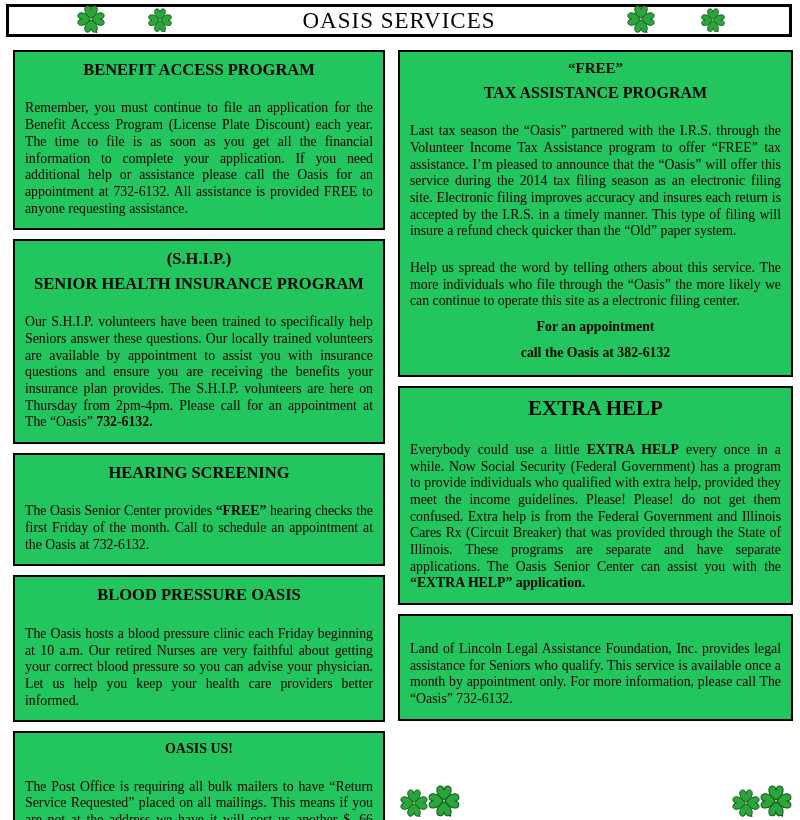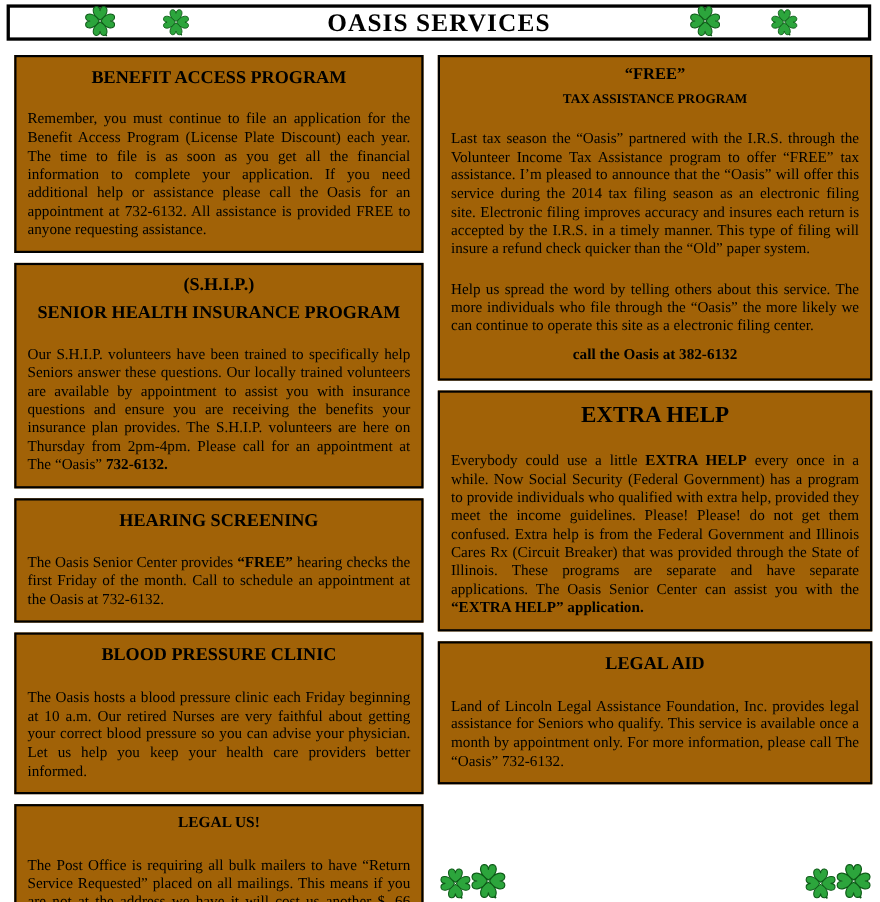--- a/index.html
+++ b/index.html
@@ -8,39 +8,39 @@
     background:#ffffff;color:#000;
     font-family:"Liberation Serif","DejaVu Serif",serif;
   }
   
   .header{
     position:absolute;left:6px;top:4px;width:780px;height:27px;
     border:3px solid #000;background:#fff;
     display:flex;align-items:center;justify-content:center;
   }
   .page-title{
-    font-size:23px;font-weight:700;letter-spacing:1px;margin:0;
+    font-size:23px;font-weight:400;letter-spacing:1px;margin:0;
     font-family:"Liberation Serif","DejaVu Serif",serif;
   }
   
   .col{position:absolute;top:50px;}
   #left-column{left:13px;width:372px;}
   #right-column{left:398px;width:395px;}
   
   .box{
-    border:2px solid #000;background:#a16207;
+    border:2px solid #000;background:#22c55e;
     padding:5px 10px 7px;margin-bottom:9px;
     box-sizing:border-box;
   }
   .box-title{
     font-weight:bold;text-align:center;
     font-size:16.5px;line-height:1.3;margin:2px 0 3px;
   }
   .box-title.md{font-size:15px;margin-bottom:4px;}
-  .box-title.lg{font-size:12px;margin-bottom:5px;}
+  .box-title.lg{font-size:16px;margin-bottom:5px;}
   .box-title.xl{font-size:21px;margin-bottom:4px;}
   .box-title.sm{font-size:14px;margin-bottom:3px;}
   .para{
     font-size:13.8px;line-height:1.21;
     text-align:justify;margin:20px 0 4px;
   }
   .para.center{text-align:center;margin:9px 0 6px;}
   .b{font-weight:bold;}
   
   .clover{position:absolute;display:block;}
@@ -87,42 +87,42 @@
     <section class="box">
       <div class="box-title">(S.H.I.P.)</div>
       <div class="box-title">SENIOR HEALTH INSURANCE PROGRAM</div>
       <p class="para"><span>Our S.H.I.P. volunteers have been trained to specifically help Seniors answer these questions.  Our locally trained volunteers are available by appointment to assist you with insurance questions and ensure you are receiving the benefits your insurance plan provides.  The S.H.I.P. volunteers are here on Thursday from 2pm-4pm.  Please call for an appointment at The “Oasis” </span><span class="b">732-6132.</span></p>
     </section>
     <section class="box">
       <div class="box-title">HEARING SCREENING</div>
       <p class="para"><span>The Oasis Senior Center provides </span><span class="b">“FREE”</span><span> hearing checks the first Friday of the month. Call to schedule an appointment at the Oasis at 732-6132.</span></p>
     </section>
     <section class="box">
-      <div class="box-title">BLOOD PRESSURE CLINIC</div>
+      <div class="box-title">BLOOD PRESSURE OASIS</div>
       <p class="para"><span>The Oasis hosts a blood pressure clinic each Friday beginning at 10 a.m. Our retired Nurses are very faithful about getting your correct blood pressure so you can advise your physician. Let us help you keep your health care providers better informed.</span></p>
     </section>
     <section class="box">
-      <div class="box-title sm">LEGAL US!</div>
+      <div class="box-title sm">OASIS US!</div>
       <p class="para"><span>The Post Office is requiring all bulk mailers to have “Return Service Requested” placed on all mailings. This means if you are not at the address we have it will cost us another $ .66 cents to have it returned to the Oasis. This can add up to a sizeable amount of money we do not have. </span></p>
     </section>
   </div>
 <div id="right-column" class="col">
     <section class="box">
       <div class="box-title md">“FREE”</div>
       <div class="box-title lg">TAX ASSISTANCE PROGRAM</div>
       <p class="para"><span>Last tax season the “Oasis” partnered with the I.R.S. through the Volunteer Income Tax Assistance program to offer “FREE” tax assistance.  I’m pleased to announce that the “Oasis” will offer this service during the 2014 tax filing season as an electronic filing site. Electronic filing improves accuracy and insures each return is accepted by the I.R.S. in a timely manner.  This type of filing will insure a refund check quicker than the “Old” paper system.</span></p>
       <p class="para"><span>Help us spread the word by telling others about this service.  The more individuals who file through the “Oasis” the more likely we can continue to operate this site as a electronic filing center.</span></p>
+      <p class="para center"><span class="b">For an appointment</span></p>
       <p class="para center"><span class="b">call the Oasis at 382-6132</span></p>
     </section>
     <section class="box">
       <div class="box-title xl">EXTRA HELP</div>
       <p class="para"><span>Everybody could use a little </span><span class="b">EXTRA HELP</span><span> every once in a while. Now Social Security (Federal Government) has a program to provide individuals who qualified with extra help, provided they meet the income guidelines. Please! Please! do not get them confused. Extra help is from the Federal Government and Illinois Cares Rx (Circuit Breaker) that was provided through the State of Illinois. These programs are separate and have separate applications. The Oasis Senior Center can assist you with the </span><span class="b">“EXTRA HELP” application.</span></p>
     </section>
     <section class="box">
-      <div class="box-title">LEGAL AID</div>
       <p class="para"><span>Land of Lincoln Legal Assistance Foundation, Inc. provides legal assistance for Seniors who qualify.  This service is available once a month by appointment only.  For more information, please call The “Oasis” 732-6132.</span></p>
     </section>
   </div>
 
 <svg class="clover" style="left:399px;top:789px" width="30" height="30" viewBox="0 0 64 64">
     <use href="#clover-def"></use>
   </svg>
 <svg class="clover" style="left:427px;top:785px" width="34" height="34" viewBox="0 0 64 64">
     <use href="#clover-def"></use>
   </svg>

